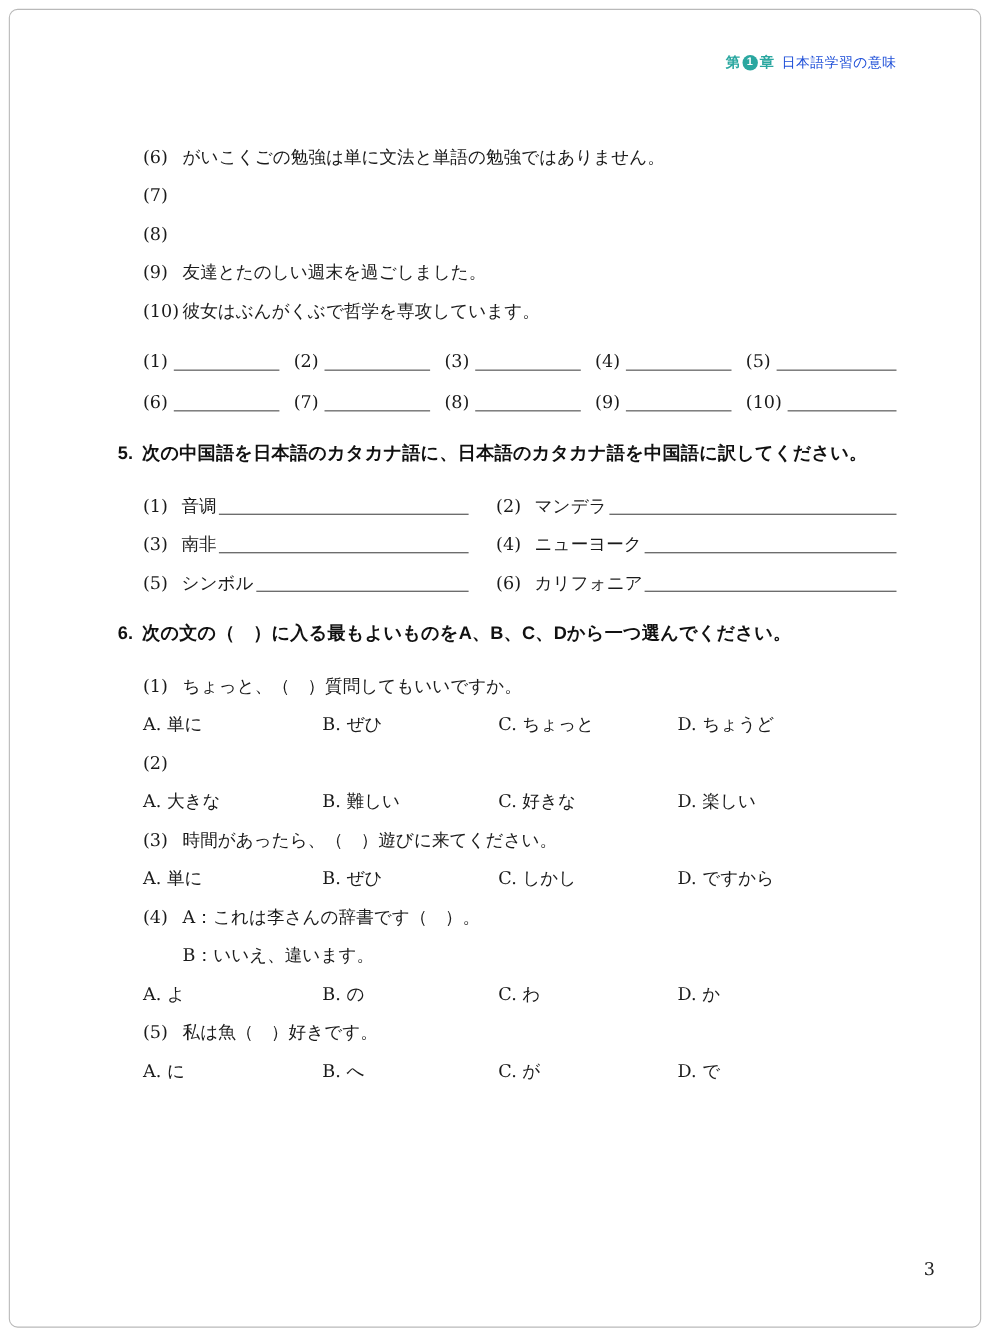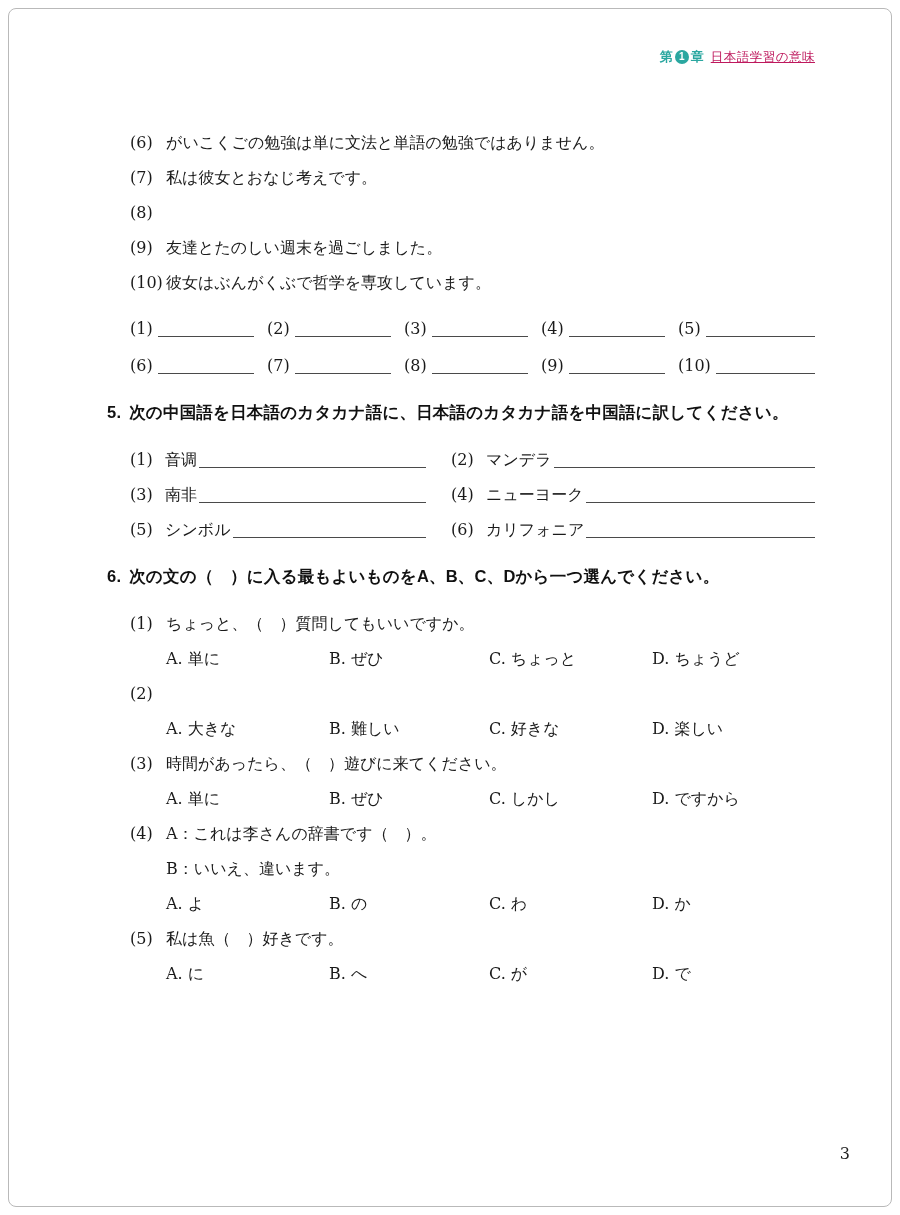--- a/index.html
+++ b/index.html
@@ -17,21 +17,21 @@
     position:absolute; top:48px; right:85px;
     display:flex; align-items:center; gap:7px;
     font-family:"Liberation Sans","DejaVu Sans",sans-serif;
   }
   .chap-badge { display:inline-flex; align-items:center; gap:2px; color:#2aa7a0; font-weight:bold; font-size:13px; }
   .chap-circle {
     display:inline-flex; width:14px; height:14px; border-radius:50%;
     background:#2aa7a0; color:#ffffff; font-size:10px; line-height:14px;
     align-items:center; justify-content:center; font-weight:bold;
   }
-  .chap-title { color:#be185d; font-size:12.5px; letter-spacing:0.5px;text-decoration:underline; }
+  .chap-title { color:#1d4ed8; font-size:12.5px; letter-spacing:0.5px; }
 
   
   .content { position:absolute; left:130px; top:132px; right:85px; font-size:16px; line-height:22px; }
 
   
   .fitem { display:flex; margin-bottom:13px; }
   .fnum { width:36px; flex:0 0 36px; }
   .ul { text-underline-offset:3px; }
 
   
@@ -56,21 +56,21 @@
   .t5cell.left  { width:296px; margin-right:25px; }
   .t5cell.right { flex:1; }
   .t5num { flex:0 0 35px; }
   .t5line { flex:1; border-bottom:1px solid #4a4a4a; margin-bottom:3px; margin-left:2px; height:14px; }
 
   
   .qitem { display:flex; margin-bottom:13px; }
   .qnum { width:36px; flex:0 0 36px; }
   .orow {
     display:grid; grid-template-columns:163px 160px 163px 1fr;
-    margin-left:36px; margin-bottom:13px;
+    margin-bottom:13px;
   }
 
   .pagenum { position:absolute; right:50px; bottom:52px; font-size:16px; color:#222222; }
 </style>
 </head>
 <body>
 
 <div class="sheet">
   <div class="page-border"></div>
 
@@ -84,21 +84,20 @@
   </div>
 
   <div class="content">
 
     <div class="fitem">
       <span class="fnum">(6)</span>
       <span><span></span><span class="ul">がいこくご</span><span>の勉強は単に文法と単語の勉強ではありません。</span></span>
     </div>
     <div class="fitem">
       <span class="fnum">(7)</span>
-      <span><span>私は彼女と</span><span class="ul">おなじ</span><span>考えです。</span></span>
     </div>
     <div class="fitem">
       <span class="fnum">(8)</span>
     </div>
     <div class="fitem">
       <span class="fnum">(9)</span>
       <span><span>友達と</span><span class="ul">たの</span><span>しい週末を過ごしました。</span></span>
     </div>
     <div class="fitem">
       <span class="fnum">(10)</span>

